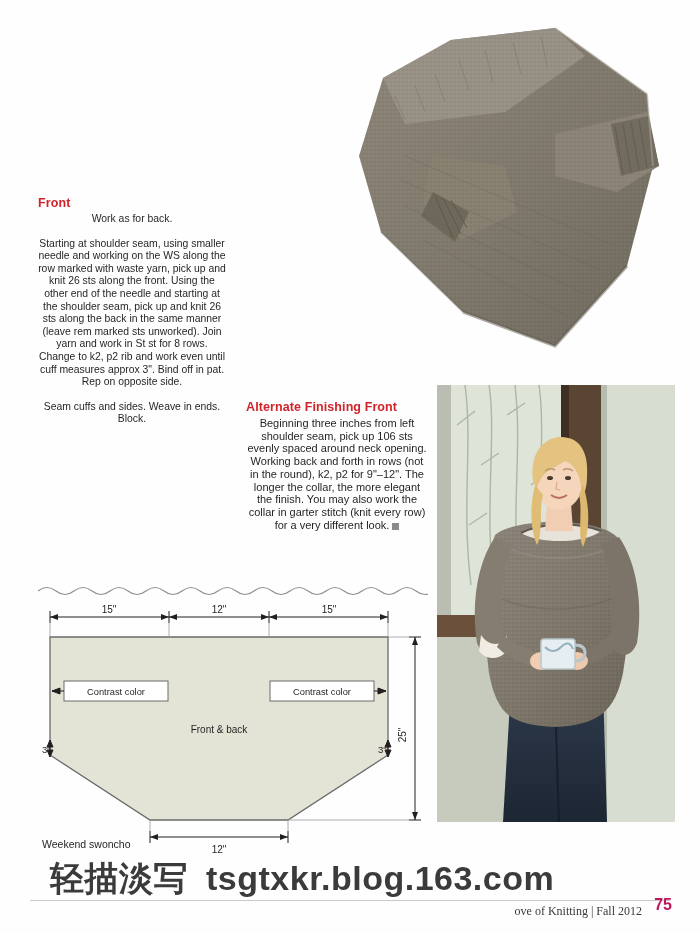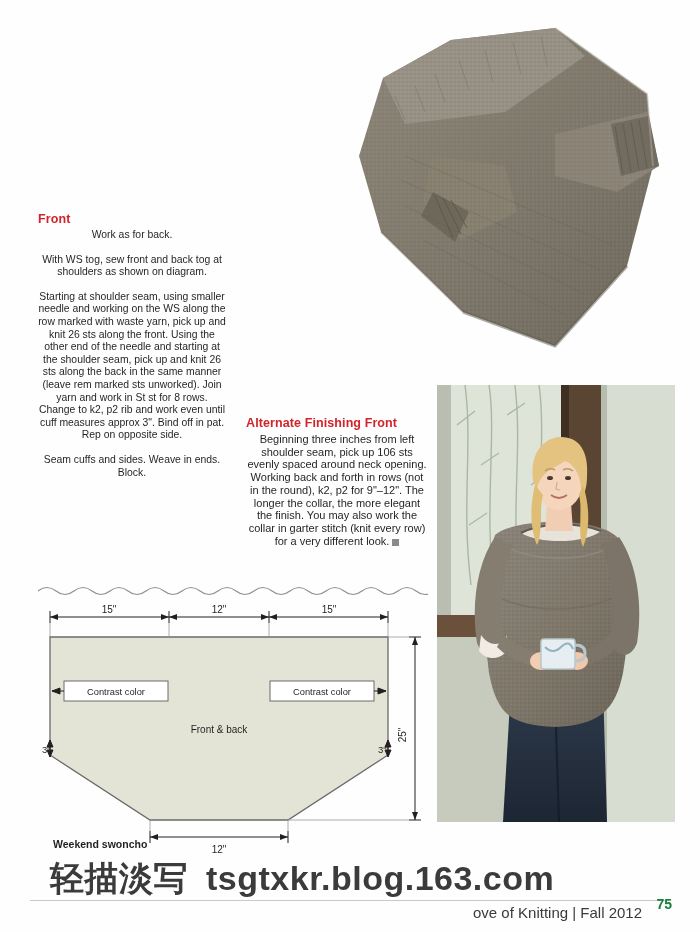--- a/index.html
+++ b/index.html
@@ -27,21 +27,21 @@
   .left-col {
     position: absolute;
     left: 38px;
     top: 196px;
     width: 188px;
   }
   .sec-head {
     color: #d2232a;
     font-size: 12.5px;
     font-weight: bold;
-    margin: 16px 0 3px 0;
+    margin: 0 0 3px 0;
     letter-spacing: .1px;
   }
   .body-text {
     font-size: 10.4px;
     line-height: 12.6px;
     margin: 0 0 12px 0;
     color: #231f20;
     text-align: center;
   }
 
@@ -87,23 +87,22 @@
     left: 38px;
     top: 585px;
     width: 390px;
     height: 275px;
   }
   .schematic-caption {
     position: absolute;
     left: 42px;
     top: 838px;
     font-size: 10.5px;
-    font-weight: bold;
+    font-weight: normal;
     color: #231f20;
-    margin-left: 11px;
   }
 
   
   .footer-rule {
     position: absolute;
     left: 30px;
     top: 900px;
     width: 640px;
     height: 1px;
     background: #c9c9c9;
@@ -112,30 +111,31 @@
     position: absolute;
     left: 38px;
     top: 934px;
     font-size: 10px;
     color: #6f6f6f;
   }
   .footer-right {
     position: absolute;
     right: 58px;
     top: 904px;
-    font-size: 15px;
+    font-size: 12px;
     color: #3a3a3a;
+    font-family: Liberation Serif, serif;
   }
   .page-num {
     position: absolute;
     right: 28px;
     top: 896px;
-    font-size: 14px;
+    font-size: 16px;
     font-weight: bold;
-    color: #15803d;
+    color: #be185d;
   }
 
   
   .watermark {
     position: absolute;
     left: 22px;
     top: 856px;
     width: 660px;
     height: 56px;
     font-size: 34px;
@@ -227,21 +227,20 @@
 
       <path d="M300 12 L392 78 L398 150" fill="none" stroke="#b0a99c" stroke-width="2" opacity=".5"></path>
     </svg>
   </div>
 
   <div class="left-col">
 
     <h3 class="sec-head">Front</h3>
     <p class="body-text">Work as for back.</p>
 
-    <p class="body-text">With WS tog, sew front and back tog at shoulders as shown on diagram.</p>
 
     <p class="body-text">Starting at shoulder seam, using smaller needle and working on the WS along the row marked with waste yarn, pick up and knit 26 sts along the front. Using the other end of the needle and starting at the shoulder seam, pick up and knit 26 sts along the back in the same manner (leave rem marked sts unworked). Join yarn and work in St st for 8 rows. Change to k2, p2 rib and work even until cuff measures approx 3". Bind off in pat. Rep on opposite side.</p>
     <p class="body-text">Seam cuffs and sides. Weave in ends. Block.</p>
   </div>
 
   <div class="mid-col">
     <h3 class="sec-head">Alternate Finishing Front</h3>
     <p class="body-text"><span>Beginning three inches from left shoulder seam, pick up 106 sts evenly spaced around neck opening. Working back and forth in rows (not in the round), k2, p2 for 9"–12". The longer the collar, the more elegant the finish. You may also work the collar in garter stitch (knit every row) for a very different look.</span><span class="endmark"></span></p>
   </div>
 

